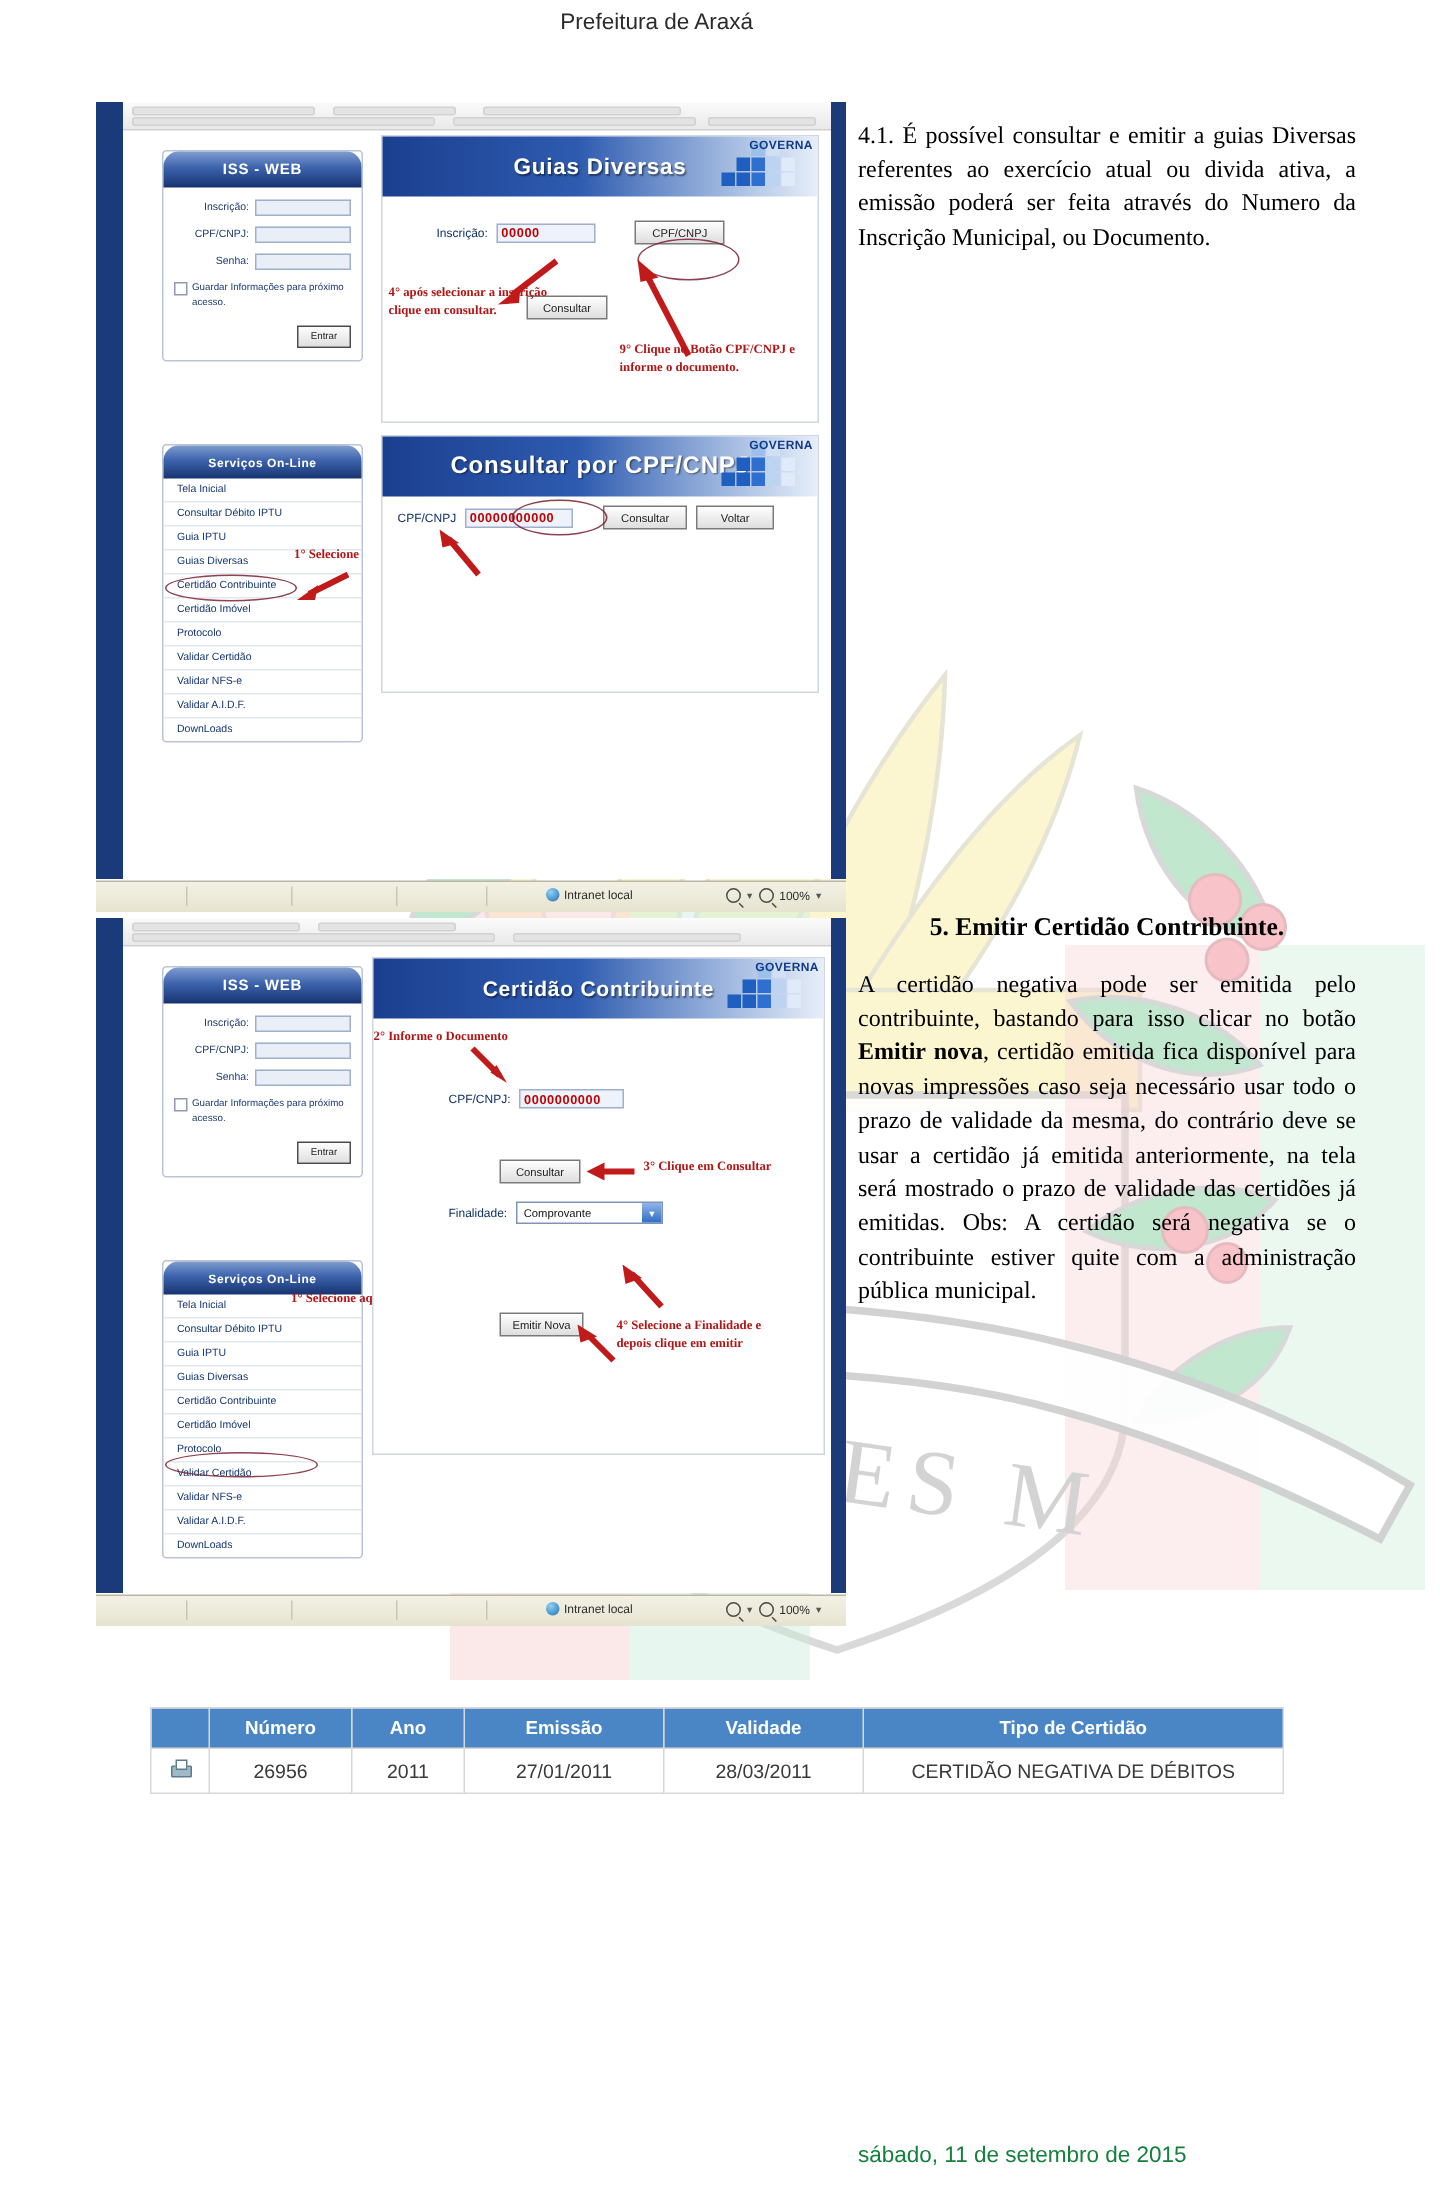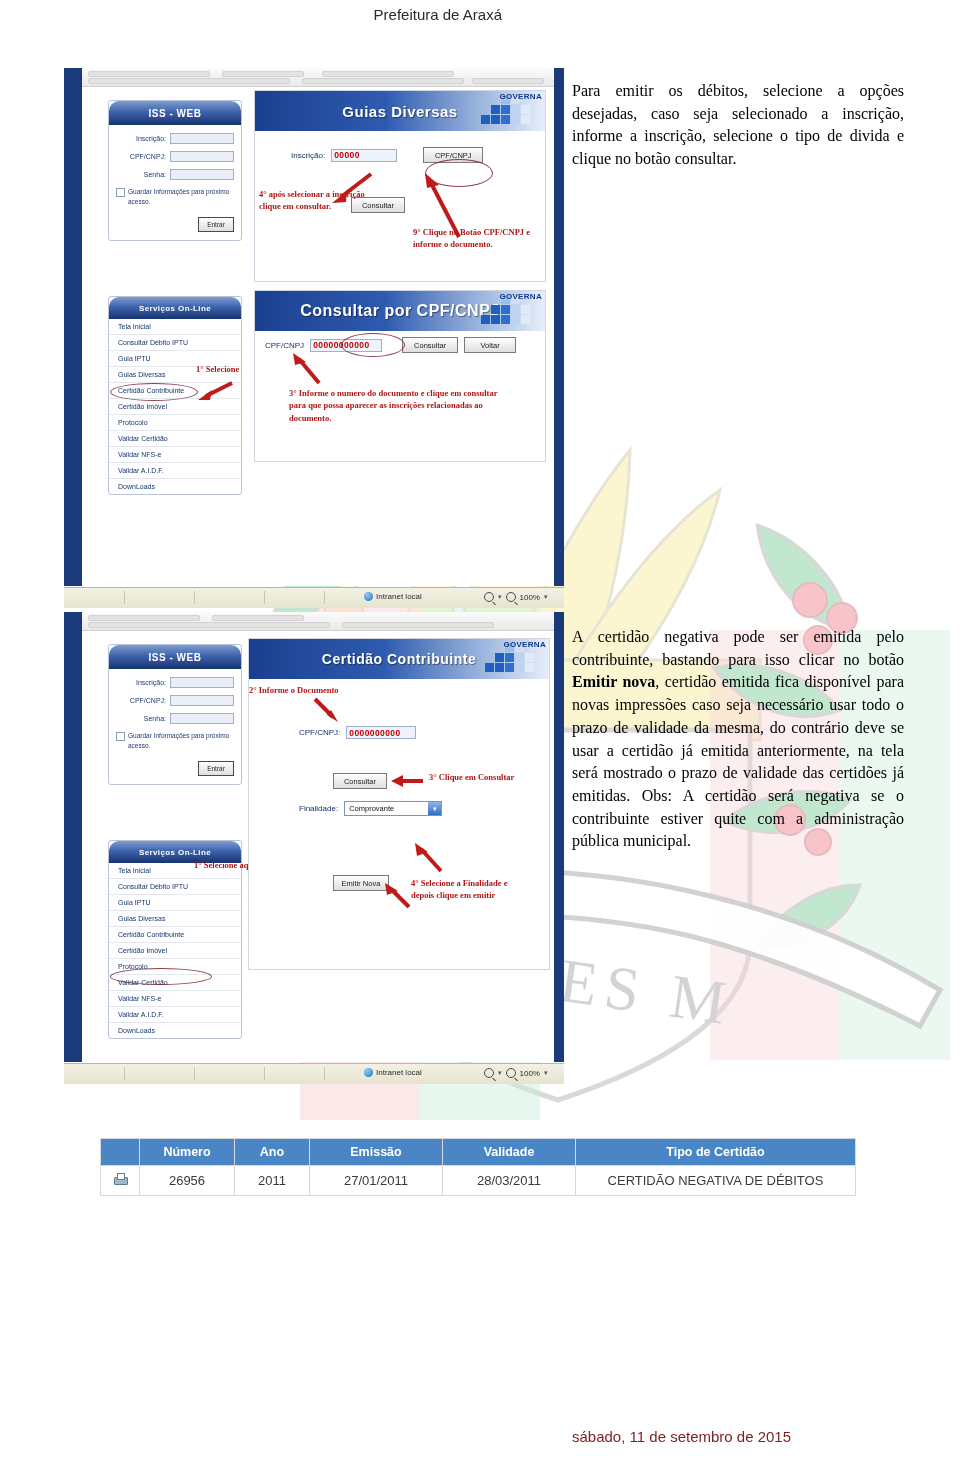--- a/index.html
+++ b/index.html
@@ -184,21 +184,21 @@
     background:#9fb9c9;border:1px solid #5c7d90;border-radius:1px;
   }
   .printer::after{
     content:"";position:absolute;left:4px;top:0px;width:6px;height:5px;
     background:#ffffff;border:1px solid #5c7d90;
   }
 
   
   .footer{
     position:absolute;left:0;right:12px;top:1424px;height:30px;z-index:3;
-    font-family:"Liberation Sans", sans-serif;font-size:15px;color:#7f1d1d;
+    font-family:"Liberation Sans", sans-serif;font-size:15px;color:#15803d;
   }
   .footer .f-text{position:absolute;left:572px;top:4px;}
 </style>
 </head>
 <body>
 
 <div class="watermark">
   <svg viewBox="0 0 820 830" xmlns="http://www.w3.org/2000/svg">
     <defs>
       <g id="leafA">
@@ -381,21 +381,20 @@
             <span class="redval">00000000000</span>
           </span>
           <span class="btn" style="width:54px;margin-left:14px;">Consultar</span>
           <span class="btn" style="width:50px;margin-left:0;">Voltar</span>
         </div>
         <div class="ellipse" style="left:86px;top:2px;width:62px;height:22px;"></div>
         <svg class="arrow-svg" style="left:34px;top:22px;width:36px;height:34px;" viewBox="0 0 36 34">
           <path d="M30,30 L10,6" stroke="#c01a1a" stroke-width="4"></path>
           <path d="M4,0 L17,9 L6,12 Z" fill="#c01a1a"></path>
         </svg>
-        <div class="annot" style="left:34px;top:56px;white-space:normal;width:220px;line-height:1.45;">3° Informe o numero do documento e clique em consultar para que possa aparecer as inscrições relacionadas ao documento.</div>
       </div>
     </div>
 
   </div>
 
   <div class="statusbar" style="left:0;right:0;bottom:0;width:500px;">
     <span class="seg" style="left:60px;"></span>
     <span class="seg" style="left:130px;"></span>
     <span class="seg" style="left:200px;"></span>
     <span class="seg" style="left:260px;"></span>
@@ -541,24 +540,28 @@
       <span class="mag"></span>
       <span class="caret">▾</span>
       <span class="mag"></span>
       <span>100%</span>
       <span class="caret">▾</span>
     </span>
   </div>
 </div>
 
 <div class="textcol" style="top:80px;">
-  <p class="para">Para emitir os débitos, selecione a opções desejadas, caso seja selecionado a inscrição, informe a inscrição, selecione o tipo de divida e clique no botão consultar.</p>
+  <p class="para">4.1. É possível consultar e emitir a guias Diversas referentes ao exercício atual ou divida ativa, a emissão poderá ser feita através do Numero da Inscrição Municipal, ou Documento.</p>
 </div>
 
 <div class="textcol" style="top:608px;">
+  <h2 class="h-sec" style="text-align:center;padding:0 18px;">
+    <span>5.</span>
+    <span>Emitir Certidão Contribuinte.</span>
+  </h2>
   <p class="para" style="margin-top:18px;"><span>A certidão negativa pode ser emitida pelo contribuinte, bastando para isso clicar no botão </span><b>Emitir nova</b><span>, certidão emitida fica disponível para novas impressões caso seja necessário usar todo o prazo de validade da mesma, do contrário deve se usar a certidão já emitida anteriormente, na tela será mostrado o prazo de validade das certidões já emitidas. Obs: A certidão será negativa se o contribuinte estiver quite com a administração pública municipal.</span></p>
 </div>
 
 <table class="restable">
   <thead>
     <tr>
       <th class="icocol"></th>
       <th style="width:86px;">Número</th>
       <th style="width:66px;">Ano</th>
       <th style="width:124px;">Emissão</th>

